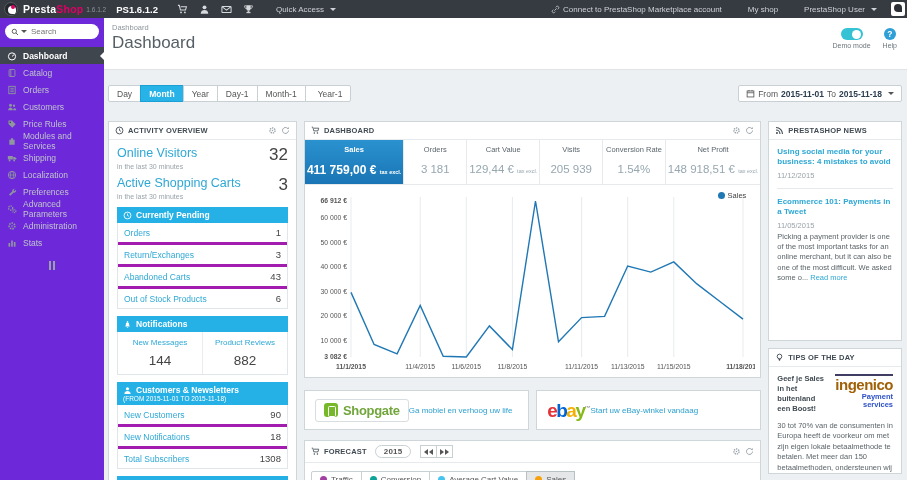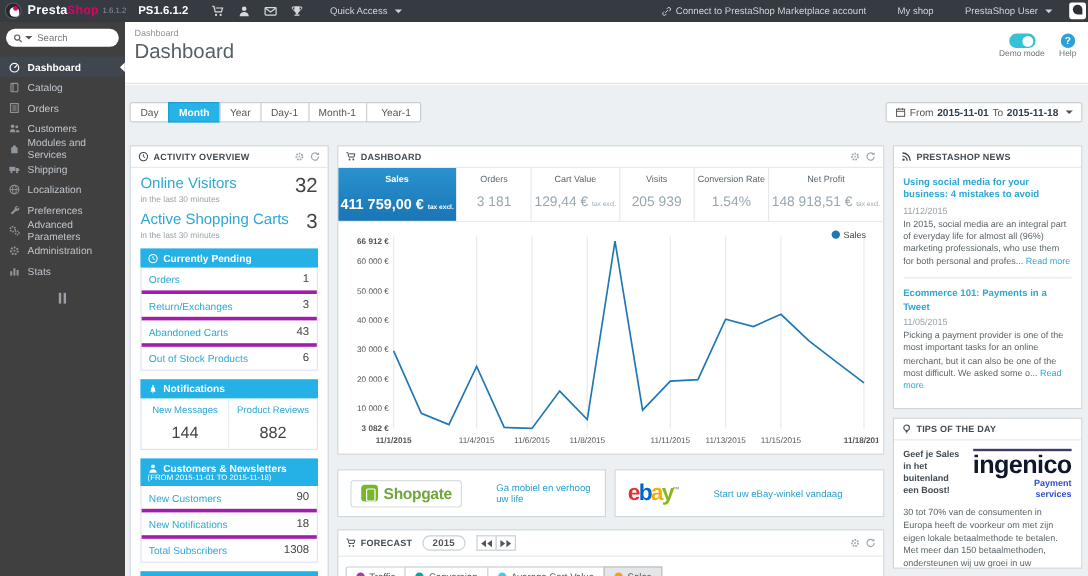--- a/index.html
+++ b/index.html
@@ -9,34 +9,34 @@
   
   .topbar { position:fixed; top:0; left:0; width:907px; height:18px; background:#363a41;
     display:flex; align-items:center; color:#cfd3d8; font-size:8px; z-index:50; }
   .logo-circle { width:14px; height:14px; border-radius:50%; background:#24272c; border:1px solid #565b63;
     margin:0 5px 0 4px; position:relative; overflow:hidden; }
   .logo-circle::after{ content:""; position:absolute; left:3px; top:3px; width:8px; height:8px;
     border-radius:50% 50% 0 50%; background:#fff; }
   .logo-circle::before{ content:""; position:absolute; right:2px; top:2px; width:4px; height:4px;
     border-radius:50%; background:#df0067; z-index:2; }
   .brand { font-size:10.5px; color:#fff; font-weight:bold; letter-spacing:.2px; }
-  .brand .shop { color:#df0067;font-family:Liberation Mono, monospace; }
+  .brand .shop { color:#df0067; }
   .brand-ver { font-size:6.5px; color:#8d939b; margin:0 10px 0 3px; }
   .ps-ver { font-size:9.5px; color:#fff; font-weight:bold; margin-right:14px; }
   .tb-ico { width:22px; text-align:center; color:#d7dadd; cursor:pointer; }
   .tb-link { margin-left:12px; cursor:pointer; display:flex; align-items:center; gap:3px; white-space:nowrap; }
   .caret { display:inline-block; width:0; height:0; border-left:3px solid transparent;
     border-right:3px solid transparent; border-top:3.5px solid currentColor; margin-left:3px; }
   .tb-right { margin-left:auto; display:flex; align-items:center; gap:14px; padding-right:2px; }
   .avatar { width:14px; height:14px; background:#fff; border-radius:2px; position:relative; }
   .avatar::after { content:""; position:absolute; left:3px; top:2px; width:8px; height:8px;
     border-radius:50% 50% 0 50%; background:#2c2f35; }
 
   
-  .sidebar { position:fixed; top:18px; left:0; width:104px; height:462px; background:#404040; z-index:40; }
+  .sidebar { position:fixed; top:18px; left:0; width:104px; height:462px; background:#6d28d9; z-index:40; }
   .search-wrap { margin:6px 5px 8px 5px; background:#fff; border-radius:10px; height:15px;
     display:flex; align-items:center; padding:0 6px; gap:2px; color:#555; }
   .search-wrap input { border:none; outline:none; width:58px; font-size:8px; color:#555; background:transparent; }
   .nav-item { display:flex; align-items:center; height:17px; padding-left:7px; gap:6px;
     color:#bfc5cb; font-size:8.5px; cursor:pointer; position:relative; }
   .nav-item svg { color:#8f969e; flex:0 0 auto; }
   .nav-item.active { background:#40464e; color:#fff; font-weight:bold; }
   .nav-item.active svg { color:#fff; }
   .nav-item.active::after { content:""; position:absolute; right:0; top:4.5px; width:0; height:0;
     border-top:4px solid transparent; border-bottom:4px solid transparent; border-right:4px solid #fff; }
@@ -110,21 +110,21 @@
   .kpi.active { background:linear-gradient(180deg,#2a92cf,#1a75b5); }
   .kpi.active .kl { color:#fff; font-weight:bold; }
   .kpi.active .kv { color:#fff; font-weight:bold; font-size:12px; }
   .chart-wrap { position:relative; padding:2px 4px 2px 4px; }
   .legend { position:absolute; right:14px; top:6px; display:flex; align-items:center; gap:3px;
     font-size:7.5px; color:#444; }
   .legend i { width:7px; height:7px; border-radius:50%; display:inline-block; }
 
   
   .banners { display:flex; gap:7px; margin-top:12px; }
-  .banner { flex:1; height:40px; display:flex; align-items:center; padding:0 10px; gap:28px; }
+  .banner { flex:1; height:40px; display:flex; align-items:center; padding:0 10px; gap:0; }
   .shopgate-box { border:1px solid #d7dde0; border-radius:3px; padding:3px 8px; display:flex;
     align-items:center; gap:5px; }
   .sg-ico { width:14px; height:14px; background:#76b82a; border-radius:3px; position:relative; }
   .sg-ico::after { content:""; position:absolute; left:4px; top:2.5px; width:6px; height:9px;
     border:1.2px solid #fff; border-radius:1.5px; }
   .sg-name { font-size:13px; color:#72a53b; font-weight:bold; letter-spacing:-.3px; }
   .banner a { font-size:8px; color:#2ba0cf; text-decoration:none; cursor:pointer; }
   .ebay { font-size:19px; font-weight:bold; letter-spacing:-1.5px; line-height:1; }
   .ebay .tm { font-size:6px; color:#999; letter-spacing:0; vertical-align:super; }
 
@@ -151,21 +151,21 @@
   .news-item + .news-item { border-top:1px solid #e6eaec; margin-top:8px; padding-top:8px; }
   .news-title { color:#2ea8d5; font-size:8px; font-weight:bold; line-height:1.3; cursor:pointer; }
   .news-date { color:#9aa3a9; font-size:7.5px; margin:3px 0 2px 0; }
   .news-ex { color:#5b6468; font-size:7.5px; line-height:1.38; }
   .news-ex a { color:#2ea8d5; text-decoration:none; cursor:pointer; }
   .tips { margin-top:7px; height:126px; overflow:hidden; }
   .tips-body { padding:7px 8px; }
   .tips-top { display:flex; gap:6px; }
   .tips-heading { width:52px; font-size:7.5px; font-weight:bold; color:#414a52; line-height:1.35; flex:0 0 auto; }
   .ingenico { flex:1; text-align:right; }
-  .ingenico .ing { font-size:21px; font-weight:bold; color:#0f172a; letter-spacing:-.5px;
+  .ingenico .ing { font-size:15px; font-weight:bold; color:#a16207; letter-spacing:-.5px;
     border-top:2px solid #3f3d63; display:inline-block; line-height:1.05; padding-top:1px; }
   .ingenico .pay { font-size:7.5px; font-weight:bold; color:#2b50c8; line-height:1.15; }
   .tips-text { font-size:7.5px; color:#5b6468; line-height:1.42; margin-top:6px; }
 
   svg.ic { display:block; }
 </style>
 </head>
 <body>
 
 <div class="topbar">
@@ -257,20 +257,27 @@
     <span>Orders</span>
   </div>
   <div class="nav-item">
     <svg class="ic" width="10" height="10" viewBox="0 0 12 12">
         <circle cx="4.2" cy="3.9" r="1.8" fill="currentColor"></circle>
         <circle cx="8.4" cy="4.5" r="1.4" fill="currentColor"></circle>
         <path d="M1.4 9.8c.2-2.2 1.4-3.2 2.8-3.2s2.6 1 2.8 3.2z" fill="currentColor"></path>
         <path d="M7.3 9.8c.1-1.5 1-2.3 1.9-2.3s1.8.8 1.9 2.3z" fill="currentColor"></path>
       </svg>
     <span>Customers</span>
+  </div>
+  <div class="nav-item">
+    <svg class="ic" width="10" height="10" viewBox="0 0 12 12">
+        <path d="M1.8 1.8h4.1l4.5 4.5-4.1 4.1-4.5-4.5z" fill="currentColor"></path>
+        <circle cx="3.9" cy="3.9" r=".9" fill="#363a41"></circle>
+      </svg>
+    <span>Price Rules</span>
   </div>
   <div class="nav-item">
     <svg class="ic" width="10" height="10" viewBox="0 0 12 12">
         <path d="M2.8 4.4h1.9a1.4 1.4 0 1 1 2.6 0h1.9v6H2.8z" fill="currentColor"></path>
       </svg>
     <span>Modules and Services</span>
   </div>
   <div class="nav-item">
     <svg class="ic" width="10" height="10" viewBox="0 0 12 12">
         <rect x="1" y="3.6" width="6" height="4.2" fill="currentColor"></rect>
@@ -648,21 +655,20 @@
               <circle cx="2.6" cy="9.4" r="1.3" fill="currentColor"></circle>
               <path d="M1.4 5.4a5.2 5.2 0 0 1 5.2 5.2" fill="none" stroke="currentColor" stroke-width="1.5"></path>
               <path d="M1.4 2a8.6 8.6 0 0 1 8.6 8.6" fill="none" stroke="currentColor" stroke-width="1.5"></path>
             </svg>
           <span>PRESTASHOP NEWS</span>
         </div>
         <div class="news-body">
           <div class="news-item">
             <div class="news-title">Using social media for your business: 4 mistakes to avoid</div>
             <div class="news-date">11/12/2015</div>
-            <div class="news-ex"><span>In 2015, social media are an integral part of everyday life for almost all (96%) marketing professionals, who use them for both personal and profes...</span> <a>Read more</a></div>
           </div>
           <div class="news-item">
             <div class="news-title">Ecommerce 101: Payments in a Tweet</div>
             <div class="news-date">11/05/2015</div>
             <div class="news-ex"><span>Picking a payment provider is one of the most important tasks for an online merchant, but it can also be one of the most difficult. We asked some o...</span> <a>Read more</a></div>
           </div>
 
         </div>
       </div>
 

